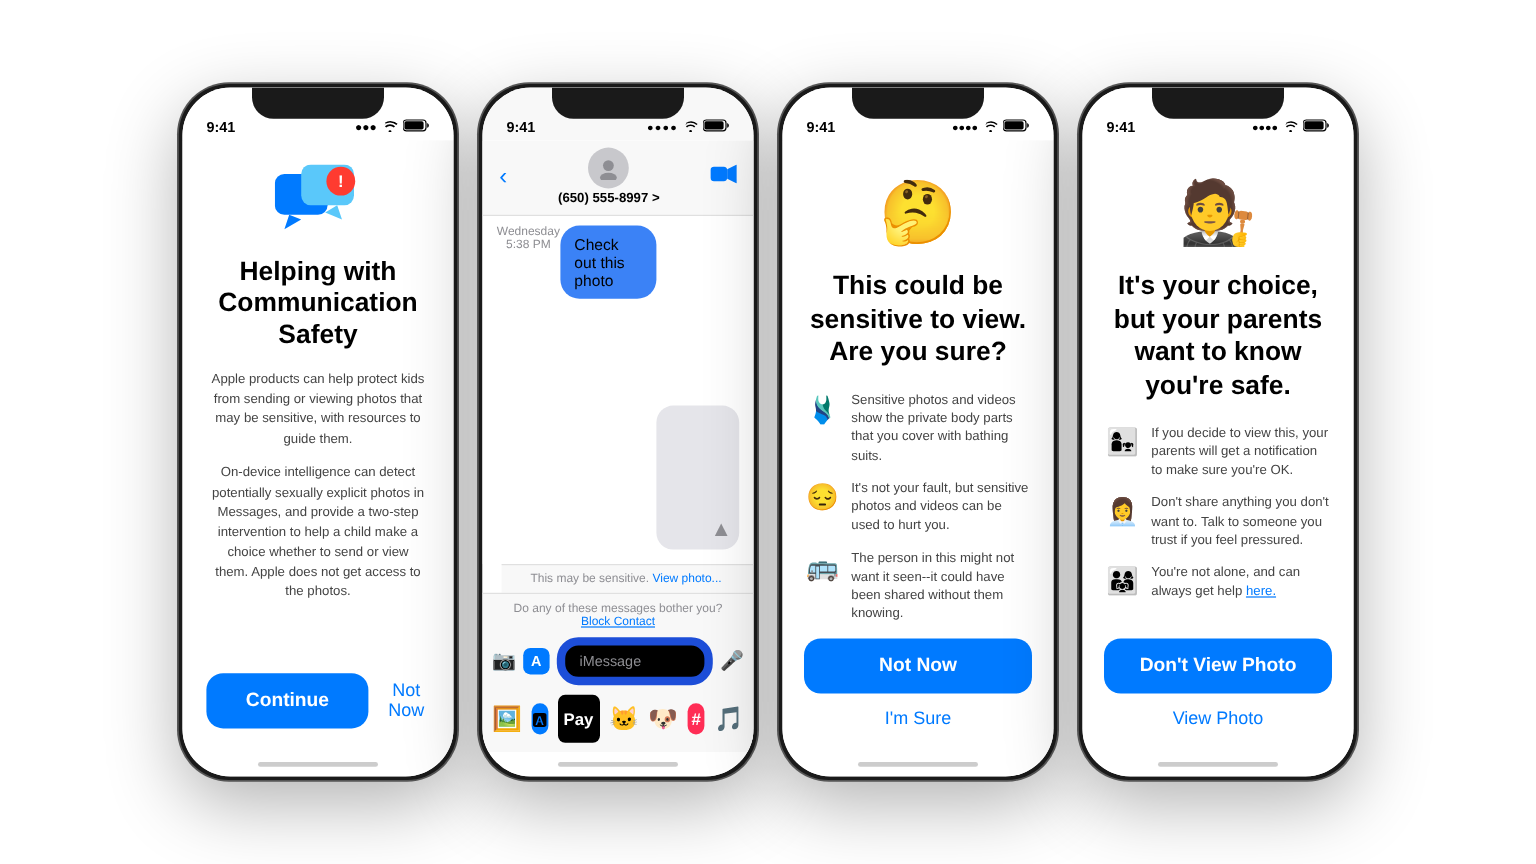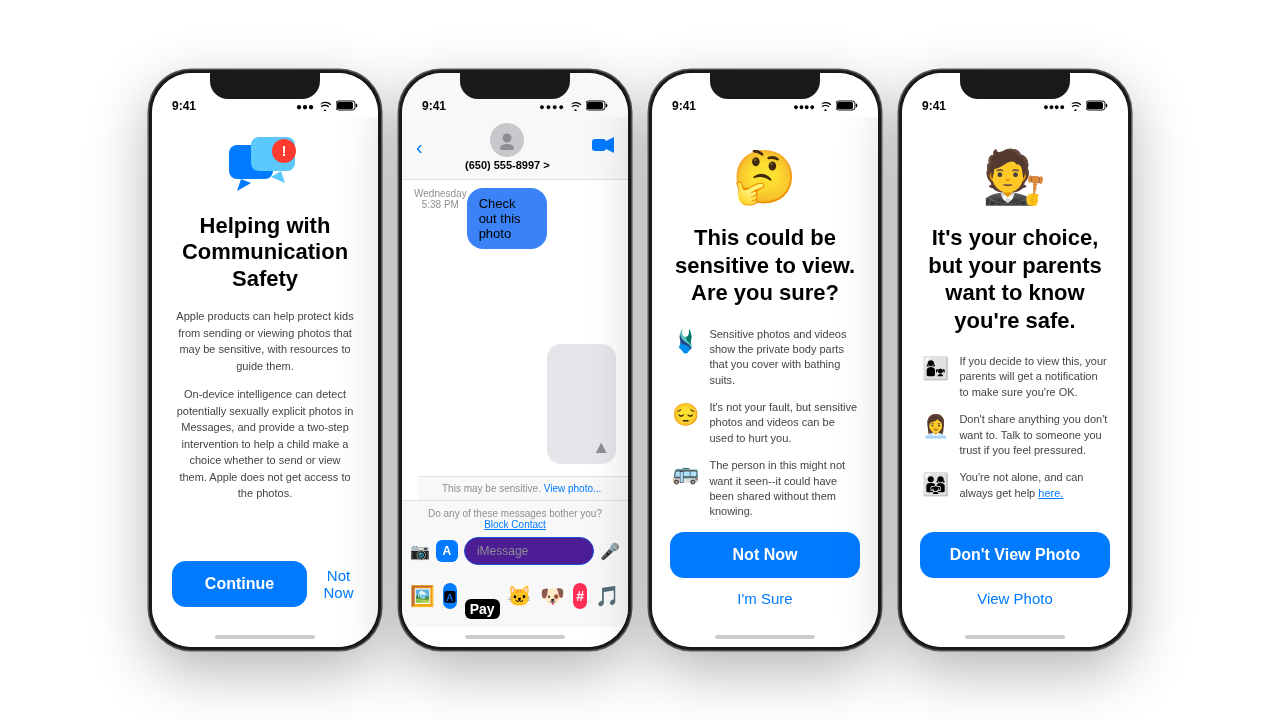--- a/index.html
+++ b/index.html
@@ -206,26 +206,26 @@
     }
     .block-contact-notice a { color: #007AFF; }
     .msg-input-row {
       display: flex;
       align-items: center;
       gap: 6px;
       padding: 4px 0;
     }
     .msg-input {
       flex: 1;
-      border: 1px solid #1d4ed8;
+      border: 7px solid #1d4ed8;
       border-radius: 18px;
       padding: 6px 12px;
       font-size: 12px;
       color: #8e8e93;
-      background: #4c1d95;
+      background: #000000;
     }
     .app-row {
       display: flex;
       align-items: center;
       gap: 8px;
       padding: 4px 0;
       overflow: hidden;
     }
 
     
@@ -419,21 +419,21 @@
             <span style="font-size:16px; color:#8e8e93;">📷</span>
             <span style="width:22px;height:22px;background:#007AFF;border-radius:6px;display:flex;align-items:center;justify-content:center;color:#fff;font-size:12px;font-weight:900;">A</span>
             <div class="msg-input">
               <span style="color:#8e8e93;font-size:12px;">iMessage</span>
             </div>
             <span style="font-size:16px; color:#8e8e93;">🎤</span>
           </div>
           <div class="app-row">
             <span style="font-size:20px;">🖼️</span>
             <span style="width:26px;height:26px;background:#007AFF;border-radius:7px;display:inline-flex;align-items:center;justify-content:center;font-size:14px;">🅰</span>
-            <span style="font-size:14px;background:#000;color:#fff;border-radius:6px;padding:2px 5px;font-weight:700;margin-top:26px;">Pay</span>
+            <span style="font-size:14px;background:#000;color:#fff;border-radius:6px;padding:12px 5px;font-weight:700;">Pay</span>
             <span style="font-size:20px;">🐱</span>
             <span style="font-size:20px;">🐶</span>
             <span style="width:26px;height:26px;background:#FF2D55;border-radius:7px;display:inline-flex;align-items:center;justify-content:center;color:#fff;font-size:14px;font-weight:700;">#</span>
             <span style="font-size:20px;">🎵</span>
           </div>
         </div>
       </div>
       <div class="home-indicator">
         <div class="home-bar"></div>
       </div>

